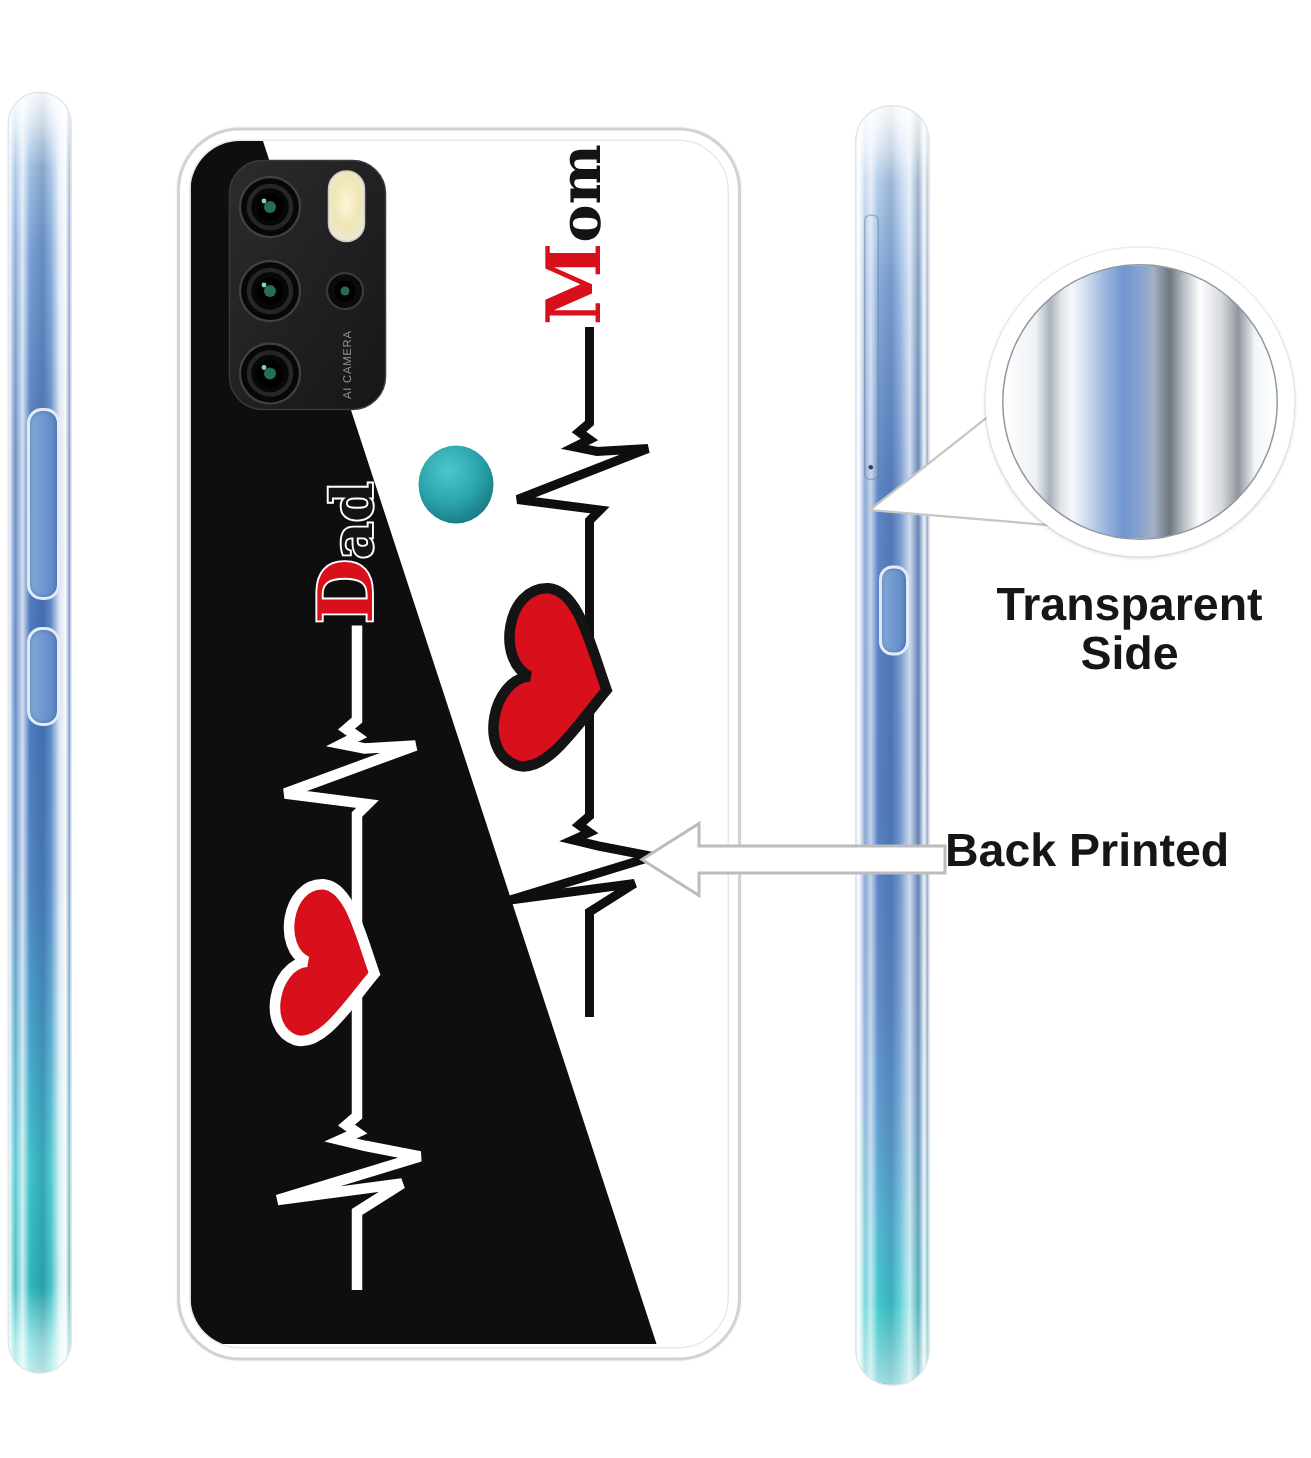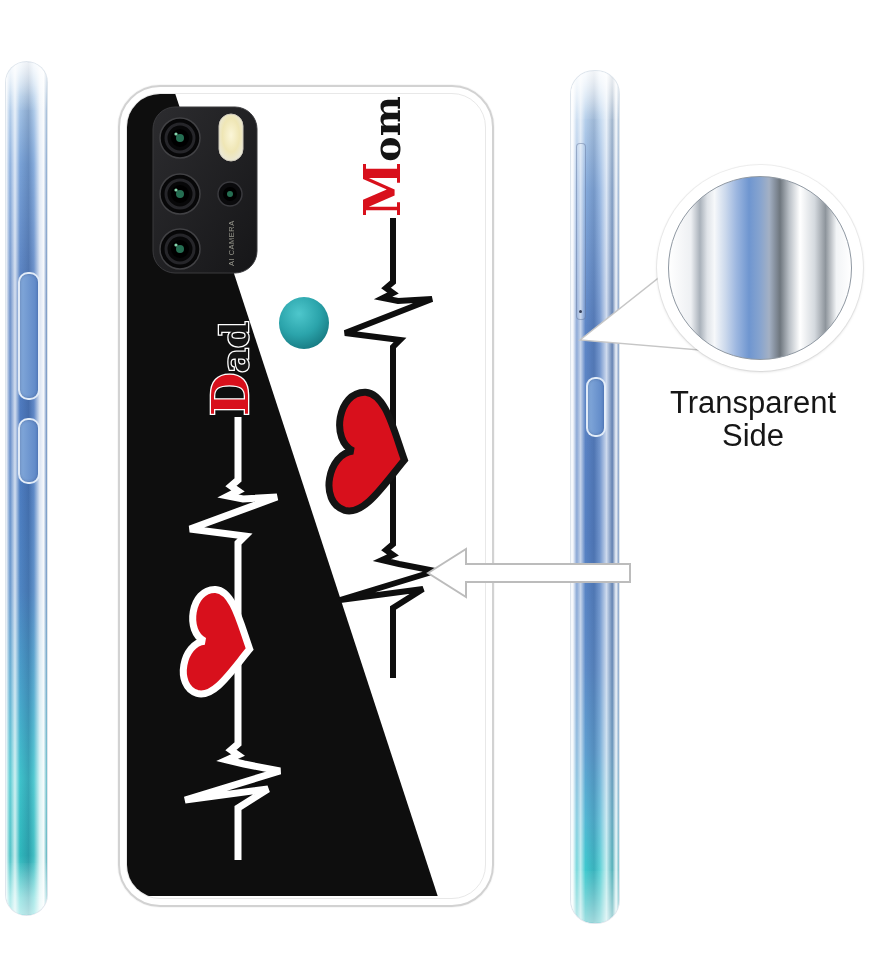--- a/index.html
+++ b/index.html
@@ -66,21 +66,21 @@
   
   .overlay-svg{left:0;top:0;width:874px;height:972px;pointer-events:none;}
   .wedge{fill:#ffffff;stroke:#c6c6c6;stroke-width:1.5;}
   .mag-circle{left:657px;top:165px;width:206px;height:206px;border-radius:50%;background:#fff;
     box-shadow:0 1px 3px rgba(0,0,0,.15),0 0 0 1px rgba(0,0,0,.05);z-index:5;}
   .mag-inner{position:absolute;inset:11px;border-radius:50%;border:1.5px solid #8f98a2;
     background:linear-gradient(90deg,#ffffff 0%,#eef0f3 12%,#a9b1ba 17%,#dfe3e8 21%,
       #f6f8fa 25%,#ccd9ec 31%,#9db7e0 37%,#6f96d0 44%,#87a4cf 50%,#a3b0c4 55%,#6e767e 61%,
       #b9bfc6 66%,#ffffff 72%,#d4d9de 80%,#8e959c 86%,#f2f4f6 92%,#ffffff 100%);}
 
-  .callout-label{color:#161616;font-weight:normal;font-size:31px;line-height:1.05;}
+  .callout-label{color:#161616;font-weight:bold;font-size:31px;line-height:1.05;}
   .transparent-label{left:647px;top:387px;width:212px;text-align:center;z-index:6;}
   .back-printed-label{left:630px;top:551px;white-space:nowrap;z-index:6;}
   .arrow-svg{z-index:6;}
   .arrow-shape{fill:#ffffff;stroke:#bcbcbc;stroke-width:2;stroke-linejoin:miter;}
 </style>
 </head>
 <body>
 
 <div class="canvas">
 
@@ -184,14 +184,15 @@
   <div class="abs mag-circle">
     <div class="mag-inner"></div>
   </div>
 
   <div class="abs callout-label transparent-label">Transparent Side</div>
 
   <svg class="abs overlay-svg arrow-svg">
     <polygon class="arrow-shape" points="428,573 466,549 466,564 630,564 630,582 466,582 466,597"></polygon>
   </svg>
 
+  <div class="abs callout-label back-printed-label">Back Printed</div>
 
 </div>
 
 </body></html>

